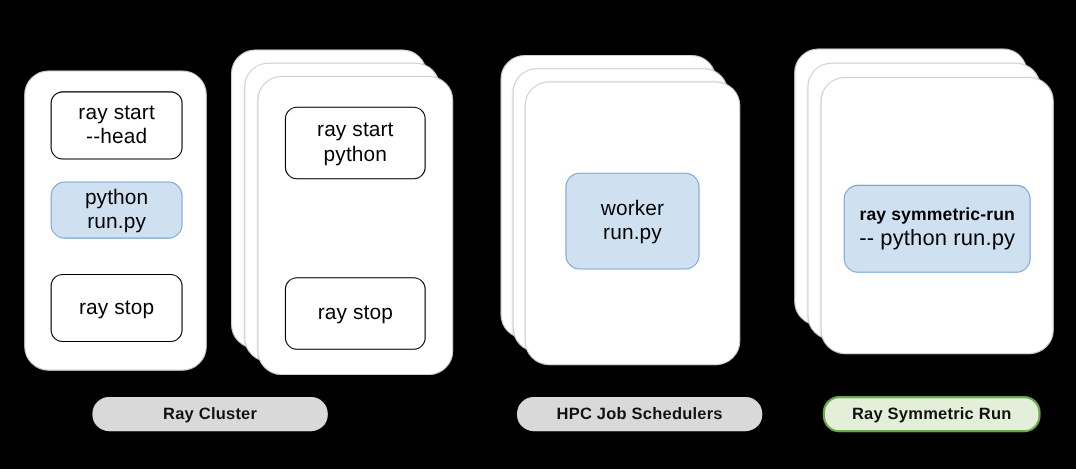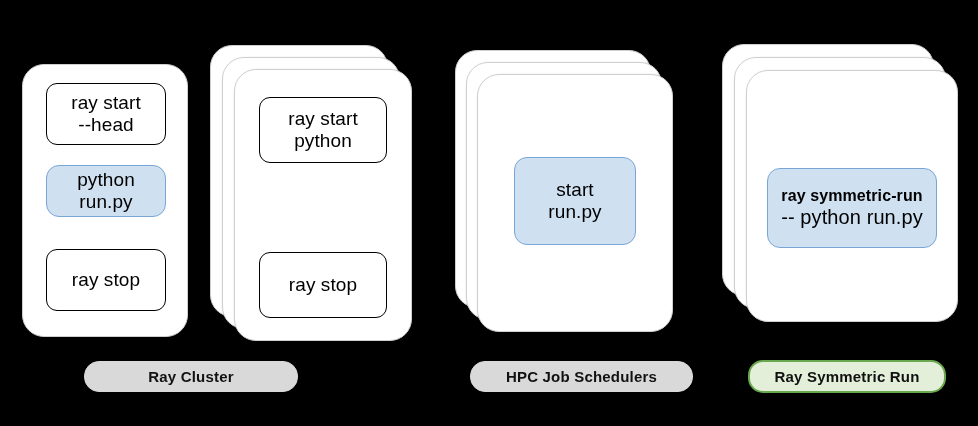--- a/index.html
+++ b/index.html
@@ -120,21 +120,21 @@
   </div>
 
   <div class="caption gray" style="left:84px; top:361px; width:214px; height:31px;">
     <span>Ray Cluster</span>
   </div>
 
   <div class="node-card stacked-back" style="left:455px; top:50px; width:196px; height:258px; z-index:1;"></div>
   <div class="node-card stacked-back" style="left:466px; top:62px; width:196px; height:258px; z-index:2;"></div>
   <div class="node-card" style="left:477px; top:74px; width:196px; height:258px; z-index:3;">
     <div class="cmd-box highlight" style="left:36px; top:82px; width:122px; height:88px;">
-      <span class="line">start</span>
+      <span class="line">worker</span>
       <span class="line">run.py</span>
     </div>
   </div>
 
   <div class="caption gray" style="left:470px; top:361px; width:223px; height:31px;justify-content:center;">
     <span>HPC Job Schedulers</span>
   </div>
 
   <div class="node-card stacked-back" style="left:722px; top:44px; width:212px; height:252px; z-index:1;"></div>
   <div class="node-card stacked-back" style="left:734px; top:57px; width:212px; height:252px; z-index:2;"></div>

